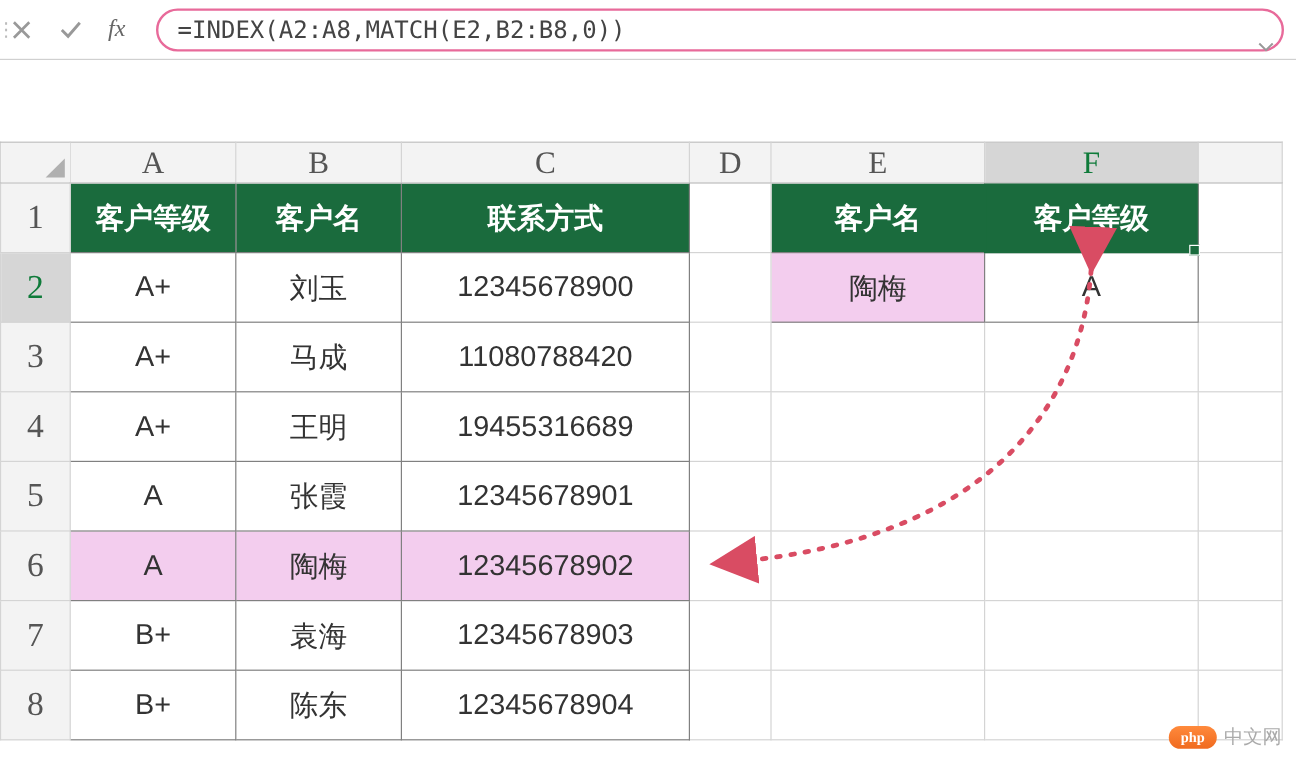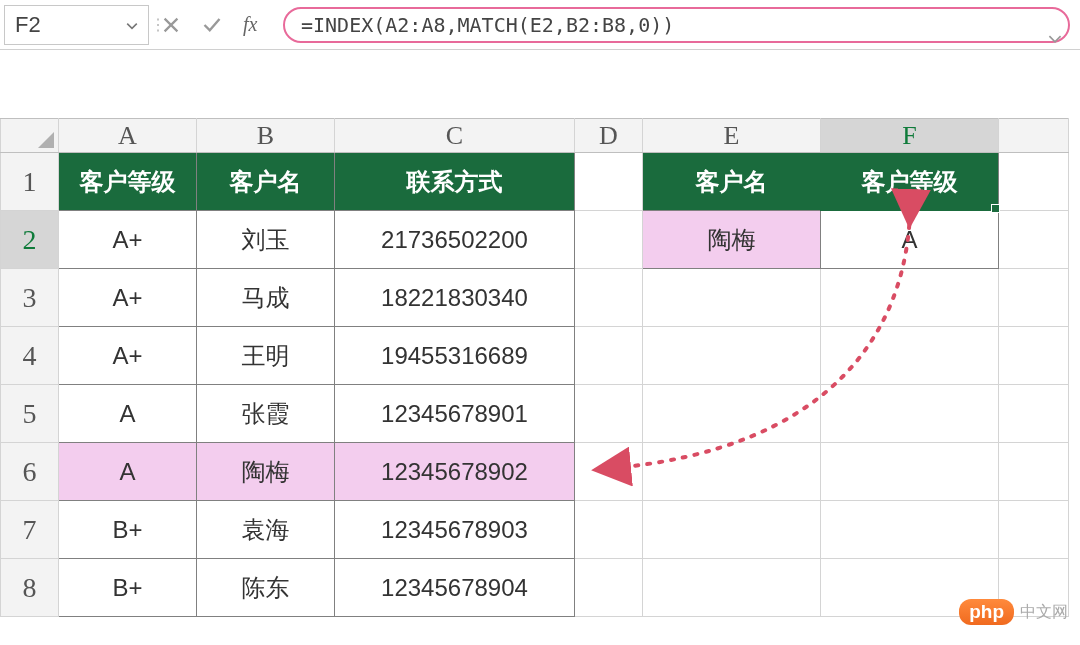--- a/index.html
+++ b/index.html
@@ -165,36 +165,28 @@
     right: 12px; bottom: 20px;
     display:flex; align-items:center;
     font-size: 16px; color:#aaa;
     gap:6px;
   }
   .php-badge{
     background: linear-gradient(#ff8a3c,#f06a1f);
     color:#fff; font-weight:bold;
     border-radius: 12px;
     padding: 2px 10px;
-    font-size:19px;
-    font-family: Liberation Sans, sans-serif;
+    font-size:12px;
+    font-family: Liberation Serif, serif;
   }
 </style>
 </head>
 <body>
 
 <div class="fbar">
-  <div class="name-box">
-    <span>F2</span>
-    <span class="dd">
-      <svg width="12" height="12" viewBox="0 0 10 10">
-          <path d="M1 3 L5 7 L9 3" fill="none" stroke="#777" stroke-width="1.3"></path>
-        </svg>
-    </span>
-  </div>
   <div class="sep-handle">⋮</div>
   <div class="fbar-btn">
     <svg width="16" height="16" viewBox="0 0 10 10">
         <path d="M1 1 L9 9 M9 1 L1 9" stroke="#999" stroke-width="1.4" fill="none"></path>
       </svg>
   </div>
   <div class="fbar-btn">
     <svg width="18" height="18" viewBox="0 0 12 12">
         <path d="M1 6 L4.5 9.5 L11 2" stroke="#999" stroke-width="1.6" fill="none"></path>
       </svg>
@@ -244,32 +236,32 @@
     <td></td>
     <td class="hcell b">客户名</td>
     <td class="hcell b">客户等级</td>
     <td></td>
   </tr>
 
   <tr class="data">
     <td class="row-hdr selrow">2</td>
     <td class="b">A+</td>
     <td class="b">刘玉</td>
-    <td class="b">21736502200</td>
+    <td class="b">12345678900</td>
     <td></td>
     <td class="b pink">陶梅</td>
     <td class="b">A</td>
     <td></td>
   </tr>
 
   <tr class="data">
     <td class="row-hdr">3</td>
     <td class="b">A+</td>
     <td class="b">马成</td>
-    <td class="b">18221830340</td>
+    <td class="b">11080788420</td>
     <td></td>
     <td></td>
     <td></td>
     <td></td>
   </tr>
 
   <tr class="data">
     <td class="row-hdr">4</td>
     <td class="b">A+</td>
     <td class="b">王明</td>

